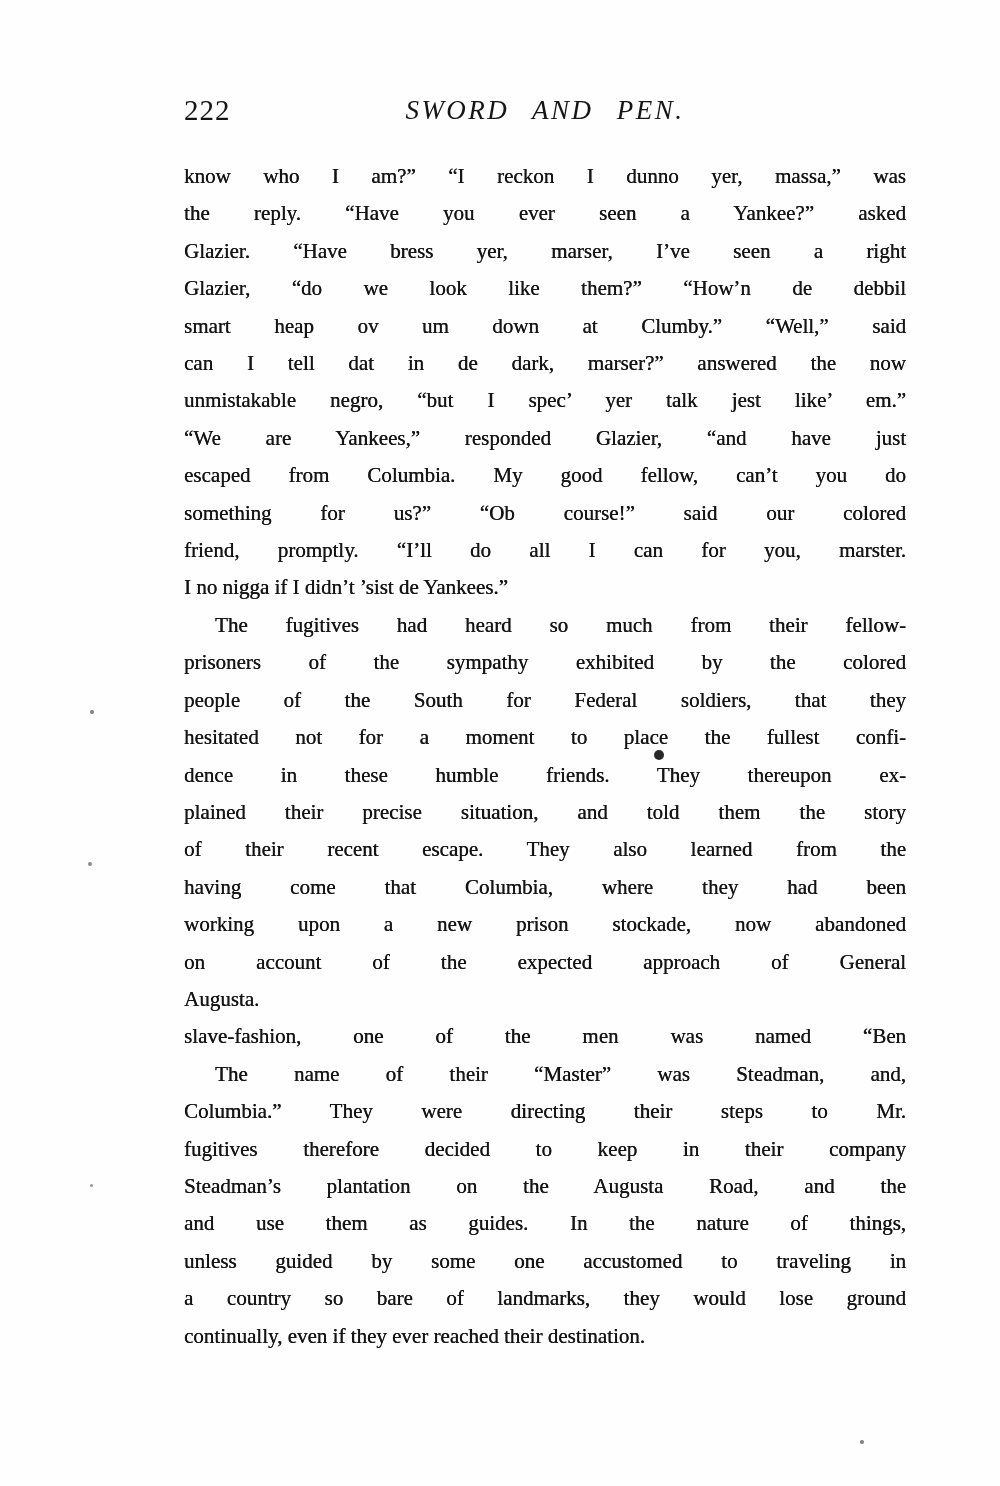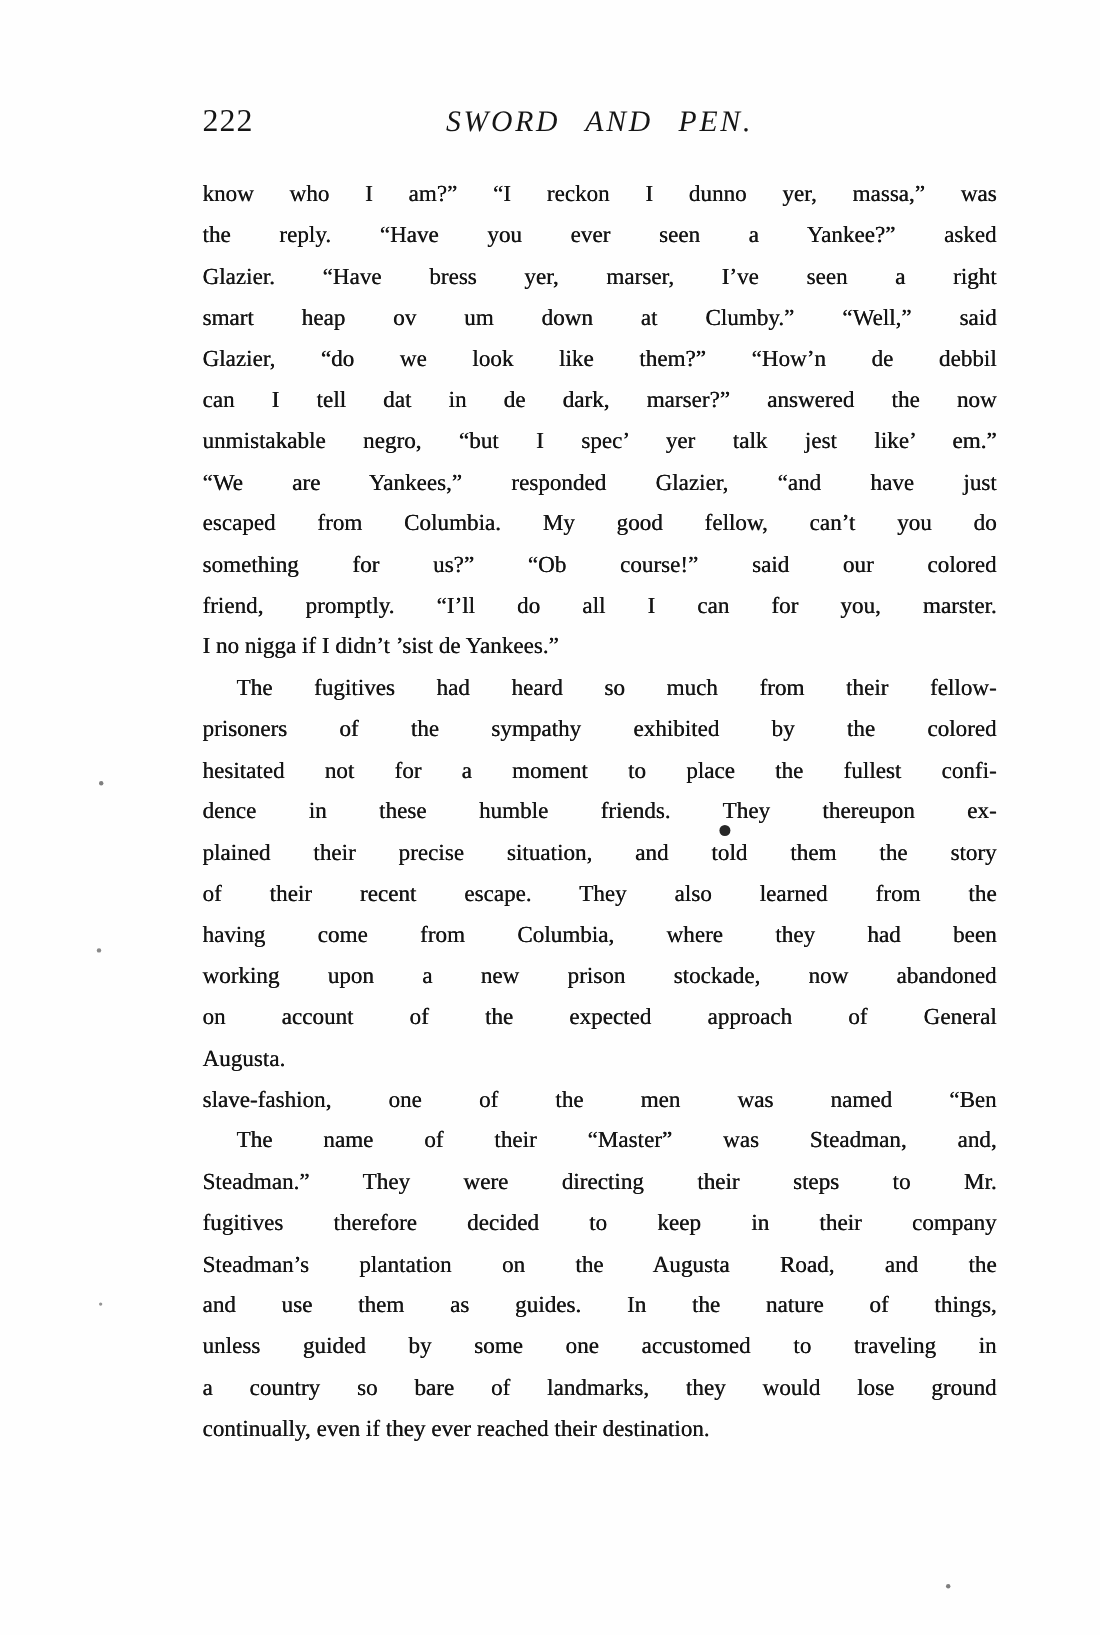--- a/index.html
+++ b/index.html
@@ -88,46 +88,47 @@
   <header class="running-header">
     <span class="page-number">222</span>
     <span class="running-head">SWORD AND PEN.</span>
   </header>
 
   <main class="text-block">
       <div class="paragraph">
         <div class="line">know who I am?” “I reckon I dunno yer, massa,” was</div>
         <div class="line">the reply.  “Have you ever seen a Yankee?” asked</div>
         <div class="line">Glazier.  “Have bress yer, marser, I’ve seen a right</div>
+        <div class="line">Glazier, “do we look like them?”  “How’n de debbil</div>
         <div class="line">smart heap ov um down at Clumby.”  “Well,” said</div>
-        <div class="line">Glazier, “do we look like them?”  “How’n de debbil</div>
         <div class="line">can I tell dat in de dark, marser?” answered the now</div>
         <div class="line">unmistakable negro, “but I spec’ yer talk jest like’ em.”</div>
         <div class="line">“We are Yankees,” responded Glazier, “and have just</div>
         <div class="line">escaped from Columbia.  My good fellow, can’t you do</div>
         <div class="line">something for us?”  “Ob course!” said our colored</div>
         <div class="line">friend, promptly.  “I’ll do all I can for you, marster.</div>
         <div class="line last">I no nigga if I didn’t ’sist de Yankees.”</div>
       </div>
       <div class="paragraph">
         <div class="line indent">The fugitives had heard so much from their fellow-</div>
         <div class="line">prisoners of the sympathy exhibited by the colored</div>
+        <div class="line">people of the South for Federal soldiers, that they</div>
         <div class="line">hesitated not for a moment to place the fullest confi-</div>
         <div class="line">dence in these humble friends.  They thereupon ex-</div>
         <div class="line">plained their precise situation, and told them the story</div>
         <div class="line">of their recent escape.  They also learned from the</div>
-        <div class="line">having come from Columbia, where they had been</div>
+        <div class="line">having come that Columbia, where they had been</div>
         <div class="line">working upon a new prison stockade, now abandoned</div>
         <div class="line">on account of the expected approach of General</div>
         <div class="line last">Augusta.</div>
       </div>
       <div class="paragraph">
         <div class="line">slave-fashion, one of the men was named “Ben</div>
         <div class="line indent">The name of their “Master” was Steadman, and,</div>
-        <div class="line">Steadman.”  They were directing their steps to Mr.</div>
+        <div class="line">Columbia.”  They were directing their steps to Mr.</div>
         <div class="line">fugitives therefore decided to keep in their company</div>
         <div class="line">Steadman’s plantation on the Augusta Road, and the</div>
         <div class="line">and use them as guides.  In the nature of things,</div>
         <div class="line">unless guided by some one accustomed to traveling in</div>
         <div class="line">a country so bare of landmarks, they would lose ground</div>
         <div class="line last">continually, even if they ever reached their destination.</div>
       </div>
     </main>
 
   <div class="speck blot"></div>

